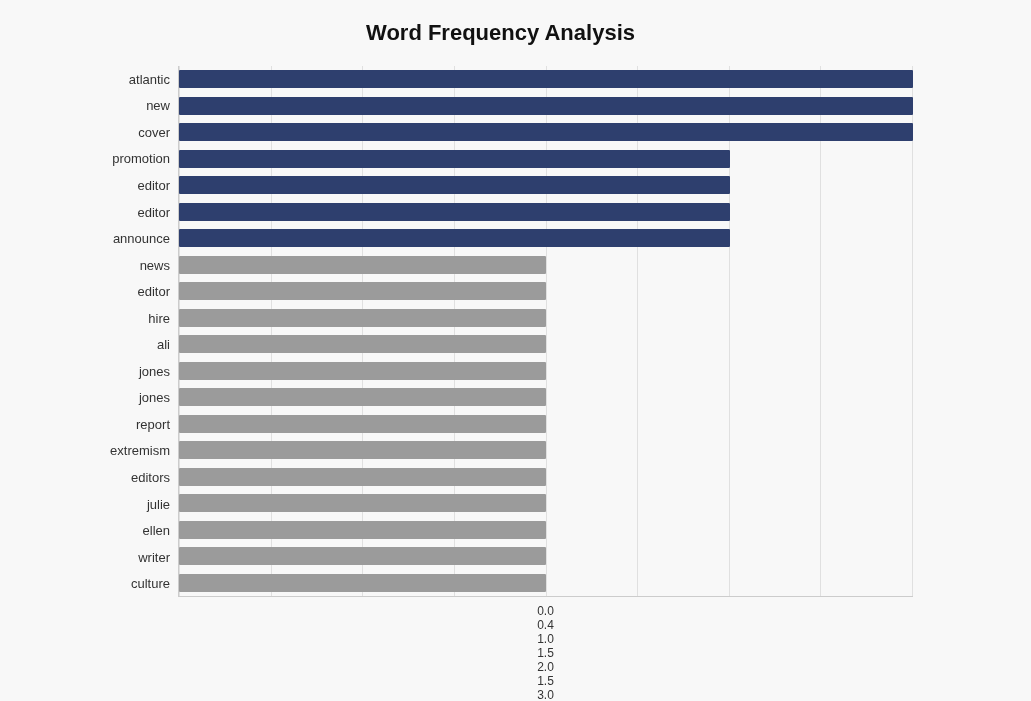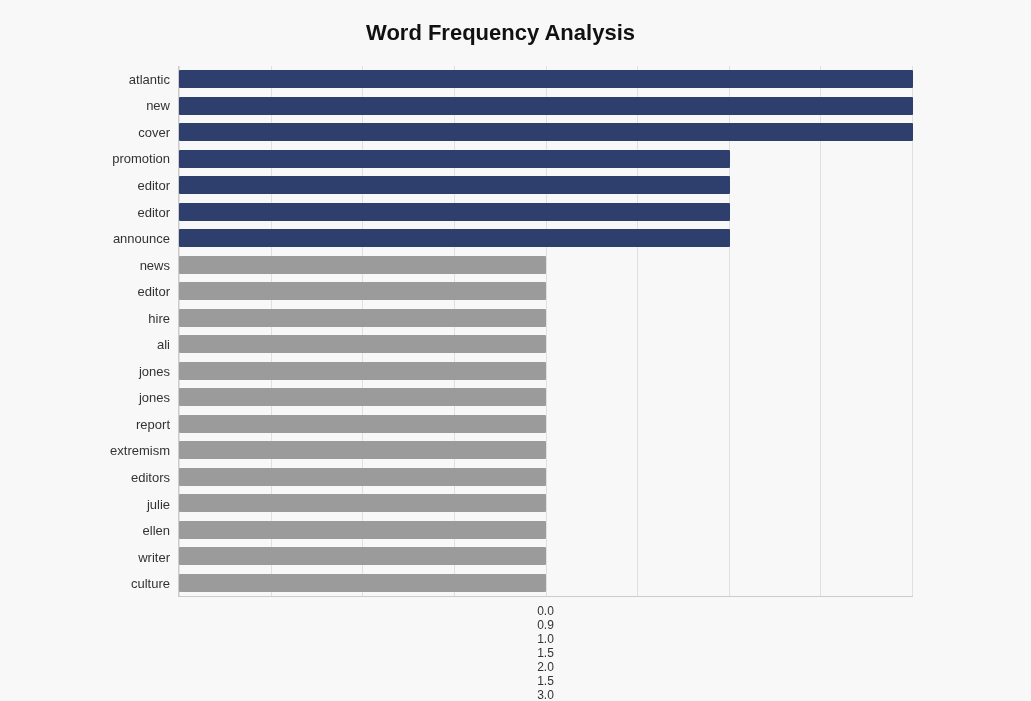--- a/index.html
+++ b/index.html
@@ -202,21 +202,21 @@
           <div class="bar bar-gray" style="width: 50%;"></div>
         </div>
         <div class="bar-row">
           <div class="bar bar-gray" style="width: 50%;"></div>
         </div>
       </div>
   </div>
 
   <div class="x-axis-labels" id="x-axis-labels">
       <span class="x-label">0.0</span>
-      <span class="x-label">0.9</span>
+      <span class="x-label">0.4</span>
       <span class="x-label">1.0</span>
       <span class="x-label">1.5</span>
       <span class="x-label">2.0</span>
       <span class="x-label">1.5</span>
       <span class="x-label">3.0</span>
       <span class="x-label">3.5</span>
       <span class="x-label">6.5</span>
     </div>
 </div>
 

